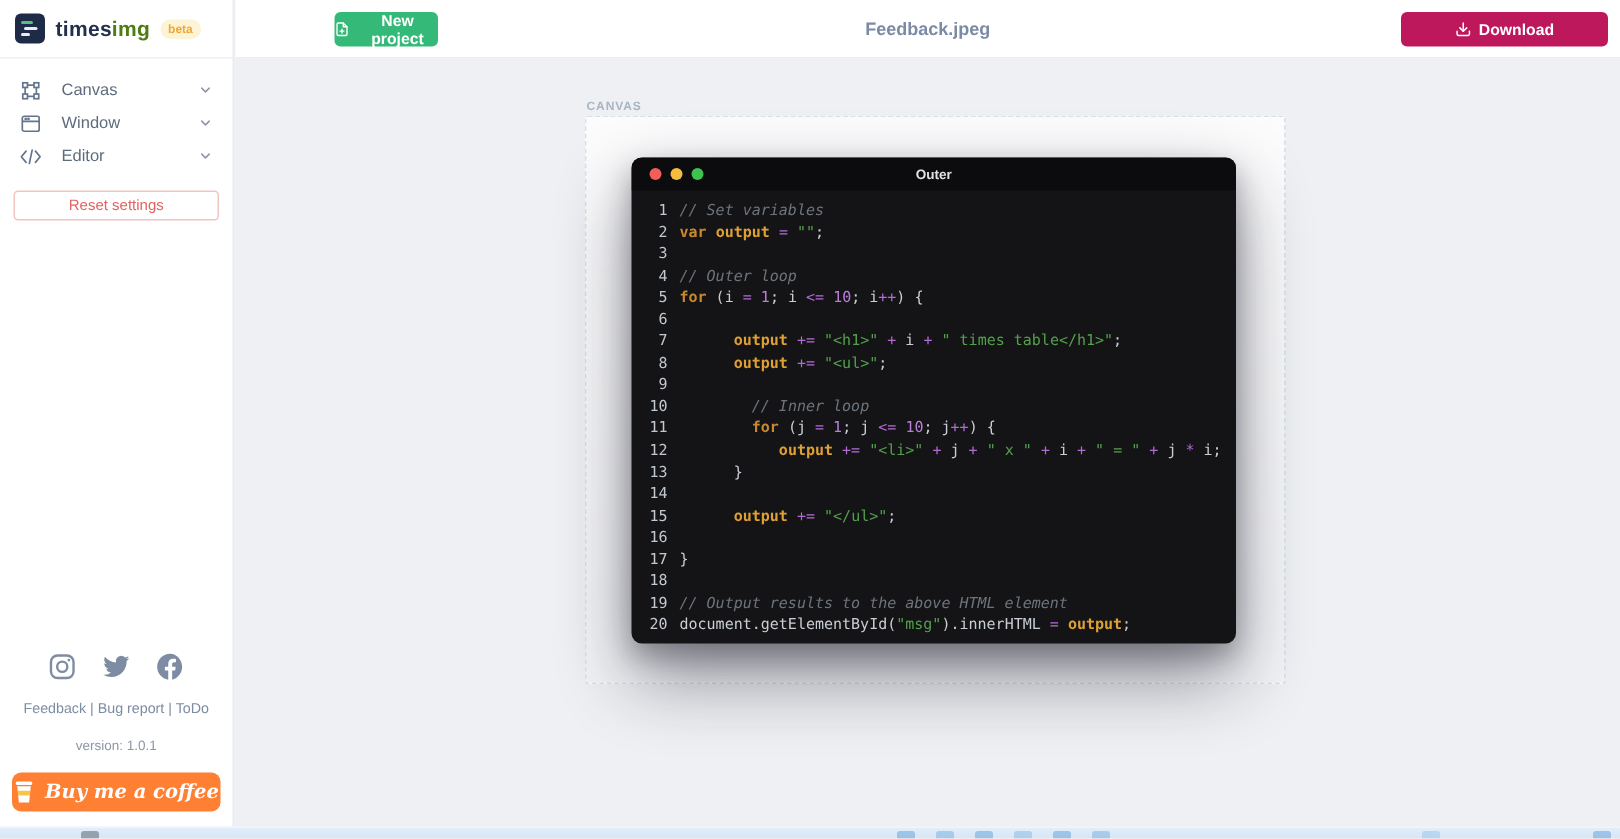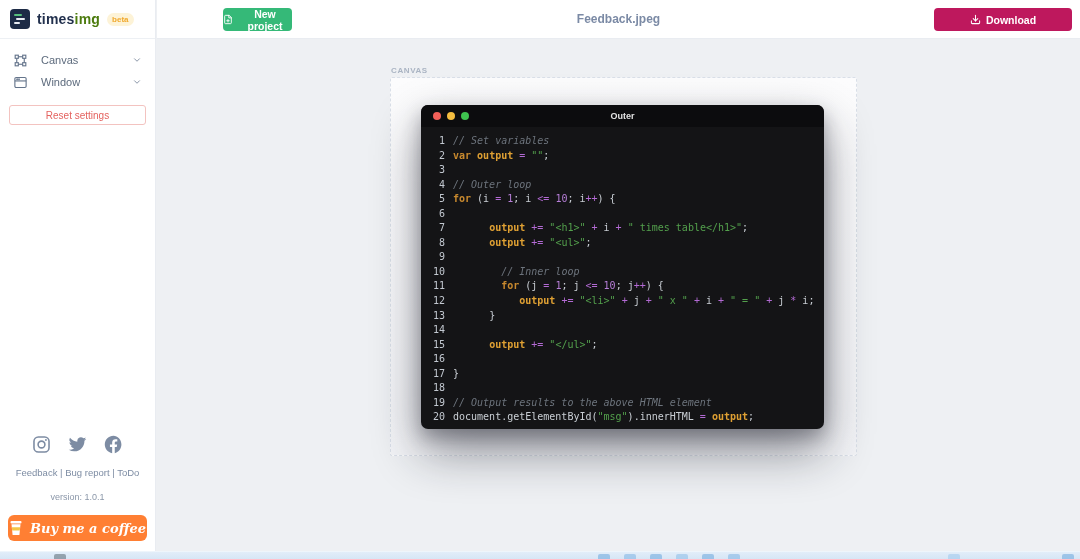--- a/index.html
+++ b/index.html
@@ -156,20 +156,35 @@
             <circle cx="9.6" cy="6.8" r=".6" fill="currentColor"></circle>
           </svg>
         </span>
         <span class="nlabel">Window</span>
         <span class="chev">
           <svg width="10" height="10" viewBox="0 0 24 24" fill="none" stroke="currentColor" stroke-width="2.4" stroke-linecap="round" stroke-linejoin="round">
             <polyline points="6 9 12 15 18 9"></polyline>
           </svg>
         </span>
       </div>
+      <div class="nav-item">
+        <span class="nicon">
+          <svg width="16" height="13" viewBox="0 0 24 18" fill="none" stroke="currentColor" stroke-width="1.8" stroke-linecap="round" stroke-linejoin="round">
+            <polyline points="7 3 2 9 7 15"></polyline>
+            <polyline points="17 3 22 9 17 15"></polyline>
+            <line x1="13.5" y1="2" x2="10.5" y2="16"></line>
+          </svg>
+        </span>
+        <span class="nlabel">Editor</span>
+        <span class="chev">
+          <svg width="10" height="10" viewBox="0 0 24 24" fill="none" stroke="currentColor" stroke-width="2.4" stroke-linecap="round" stroke-linejoin="round">
+            <polyline points="6 9 12 15 18 9"></polyline>
+          </svg>
+        </span>
+      </div>
     </nav>
 
   <button class="reset-btn">Reset settings</button>
 
   <div class="sidebar-spacer"></div>
 
   <div class="social-row">
       <span class="sicon">
         <svg width="19" height="19" viewBox="0 0 24 24" fill="none" stroke="currentColor" stroke-width="2">
           <rect x="2.5" y="2.5" width="19" height="19" rx="5.5"></rect>

